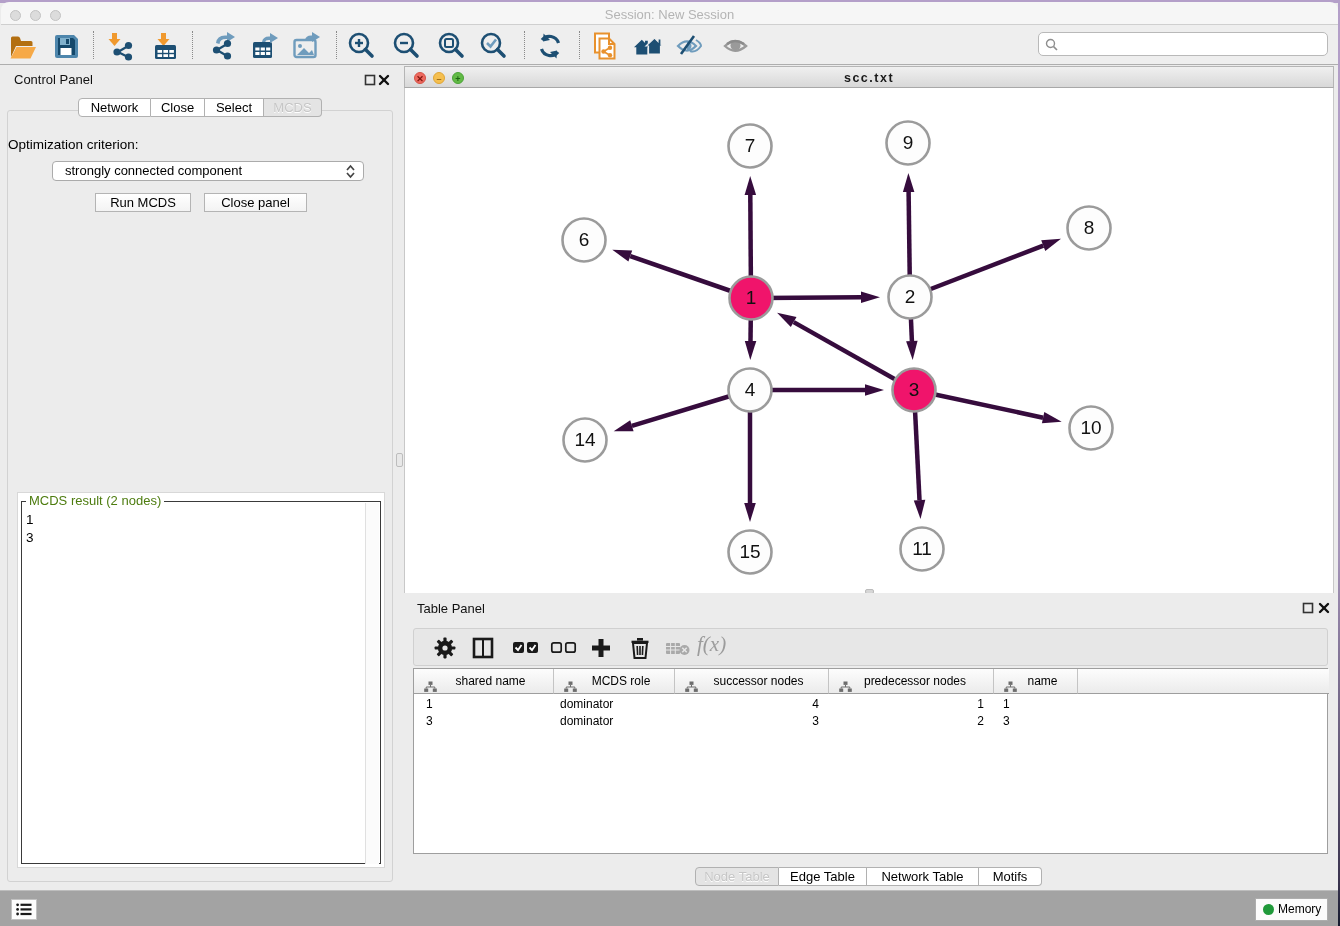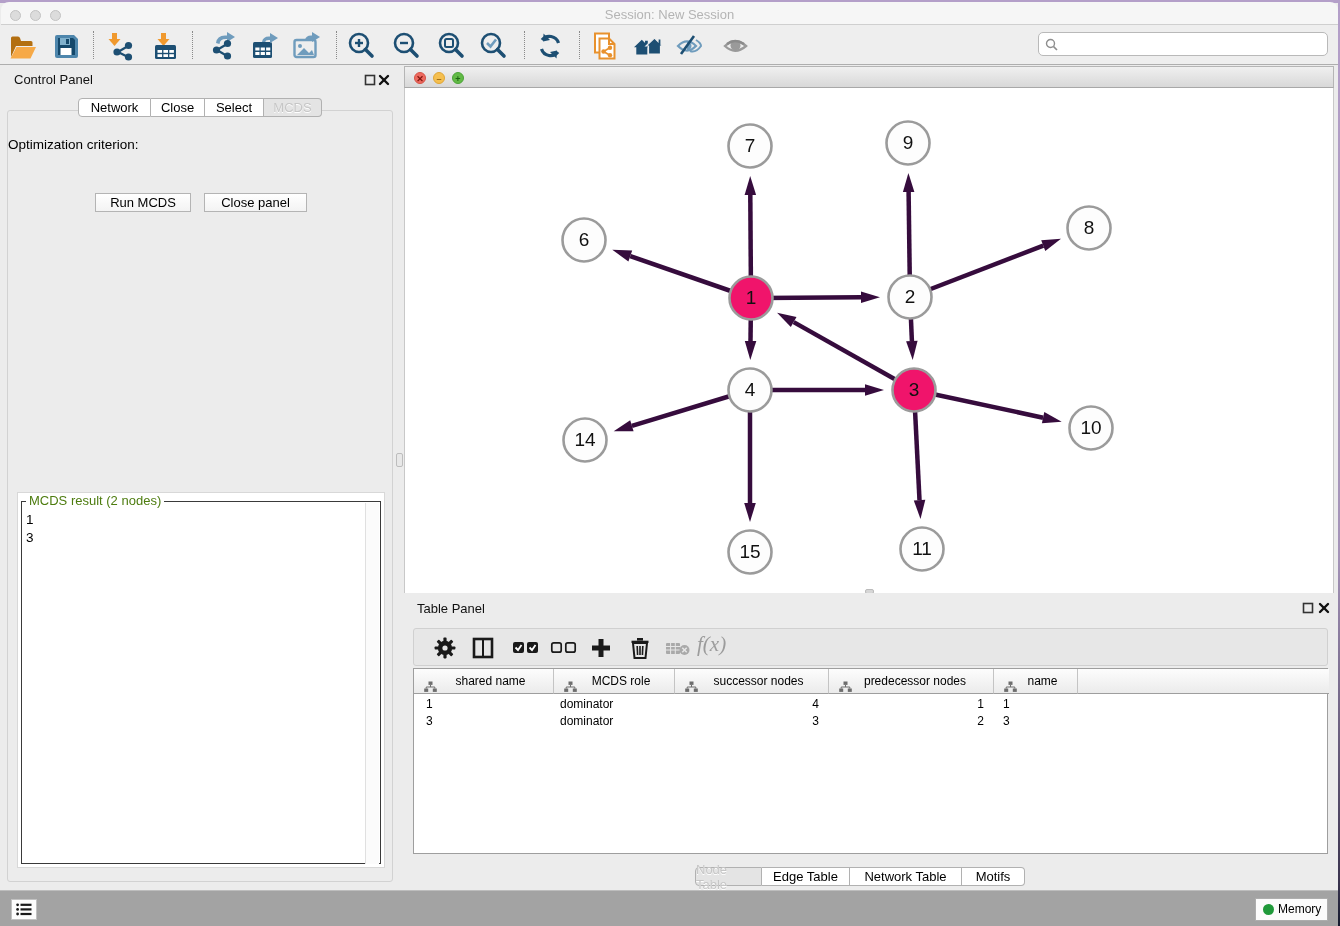--- a/index.html
+++ b/index.html
@@ -199,37 +199,44 @@
       </g>
     </svg>
  <div class="tabbar" style="left:78px;top:33px">
    <div class="t first" style="width:73px">Network</div>
    <div class="t" style="width:54px">Close</div>
    <div class="t" style="width:59px">Select</div>
    <div class="t last sel" style="width:58px">MCDS</div>
  </div>
  <div class="ccontent">
   <div style="position:absolute;left:0;top:26px;width:100%;font-size:13.5px;color:#000">Optimization criterion:</div>
+  <div class="combo" style="top:50px">strongly connected component
+    <svg style="position:absolute;right:7px;top:2px" width="11" height="15" viewBox="0 0 11 15">
+          <path d="M2,6 L5.5,2 L9,6" fill="none" stroke="#444" stroke-width="1.7"></path>
+          <path d="M2,9 L5.5,13 L9,9" fill="none" stroke="#444" stroke-width="1.7"></path>
+        </svg>
+  </div>
   <div class="btn" style="left:87px;top:82px;width:96px">Run MCDS</div>
   <div class="btn" style="left:196px;top:82px;width:103px">Close panel</div>
  </div>
  <div class="mcdsbox">
    <div class="titled">
         <span class="lbl">MCDS result (2 nodes)</span>
      <div style="position:absolute;left:4px;top:9px;font-size:13.5px;color:#000;line-height:17.5px">1<br>3</div>
      <div style="position:absolute;right:1px;top:1px;width:14px;height:100%;border-left:1px solid #e0e0e0;background:#fbfbfb"></div>
    </div>
  </div>
  <div style="position:absolute;left:396px;top:388px;width:7px;height:14px;background:#e8e8e8;border:1px solid #bdbdbd;border-radius:2px"></div>
 </div>
 <div class="abs netframe">
  <div class="nettitle">
   <div class="light" style="left:9px;background:#ee6a5f;border:1px solid #d55347;color:#7c130c">✕</div>
   <div class="light" style="left:28px;background:#f5bf4f;border:1px solid #dfa636;color:#9a6a12">–</div>
   <div class="light" style="left:47px;background:#62ba46;border:1px solid #4ba337;color:#1d6512">+</div>
+  <div style="position:absolute;width:100%;text-align:center;top:4px;font-size:12.5px;color:#1a1a1a;font-weight:bold;letter-spacing:1.5px">scc.txt</div>
  </div>
  <div class="netcanvas"><svg width="929" height="505" viewBox="0 0 929 505">
         <line x1="346.0" y1="210.0" x2="345.3" y2="107.0" stroke="#360c3d" stroke-width="4.5"></line>
         <polygon points="345.2,88.0 351.1,107.0 339.6,107.0" fill="#360c3d"></polygon>
         <line x1="346.0" y1="210.0" x2="225.3" y2="168.1" stroke="#360c3d" stroke-width="4.5"></line>
         <polygon points="207.3,161.8 227.2,162.6 223.4,173.5" fill="#360c3d"></polygon>
         <line x1="346.0" y1="210.0" x2="456.0" y2="209.3" stroke="#360c3d" stroke-width="4.5"></line>
         <polygon points="475.0,209.2 456.0,215.1 456.0,203.6" fill="#360c3d"></polygon>
         <line x1="346.0" y1="210.0" x2="345.5" y2="253.0" stroke="#360c3d" stroke-width="4.5"></line>
         <polygon points="345.3,272.0 339.8,252.9 351.3,253.1" fill="#360c3d"></polygon>
@@ -407,21 +414,21 @@
 <div class="td" style="left:261px;top:27px;width:144px;text-align:right">4</div>
       <div class="td" style="left:415px;top:27px;width:155px;text-align:right">1</div>
       <div class="td" style="left:589px;top:27px">1</div>
 <div class="td" style="left:12px;top:44px">3</div>
       <div class="td" style="left:146px;top:44px">dominator</div>
 <div class="td" style="left:261px;top:44px;width:144px;text-align:right">3</div>
       <div class="td" style="left:415px;top:44px;width:155px;text-align:right">2</div>
       <div class="td" style="left:589px;top:44px">3</div>
 </div>
  <div class="tabbar" style="left:291px;top:274px">
-   <div class="t first sel" style="width:67px">Node Table</div>
+   <div class="t first sel" style="width:84px">Node Table</div>
    <div class="t" style="width:88px">Edge Table</div>
    <div class="t" style="width:112px">Network Table</div>
    <div class="t last" style="width:63px">Motifs</div>
  </div>
 </div>
 <div class="abs statusbar">
  <div style="position:absolute;left:11px;top:8px;width:26px;height:21px;background:#fdfdfd;border:1px solid #c2c2c2">
   <svg width="16" height="13" viewBox="0 0 16 13" style="position:absolute;left:4px;top:3px">
         <g fill="#1a1a1a">
           <circle cx="1.6" cy="1.8" r="1.4"></circle>

